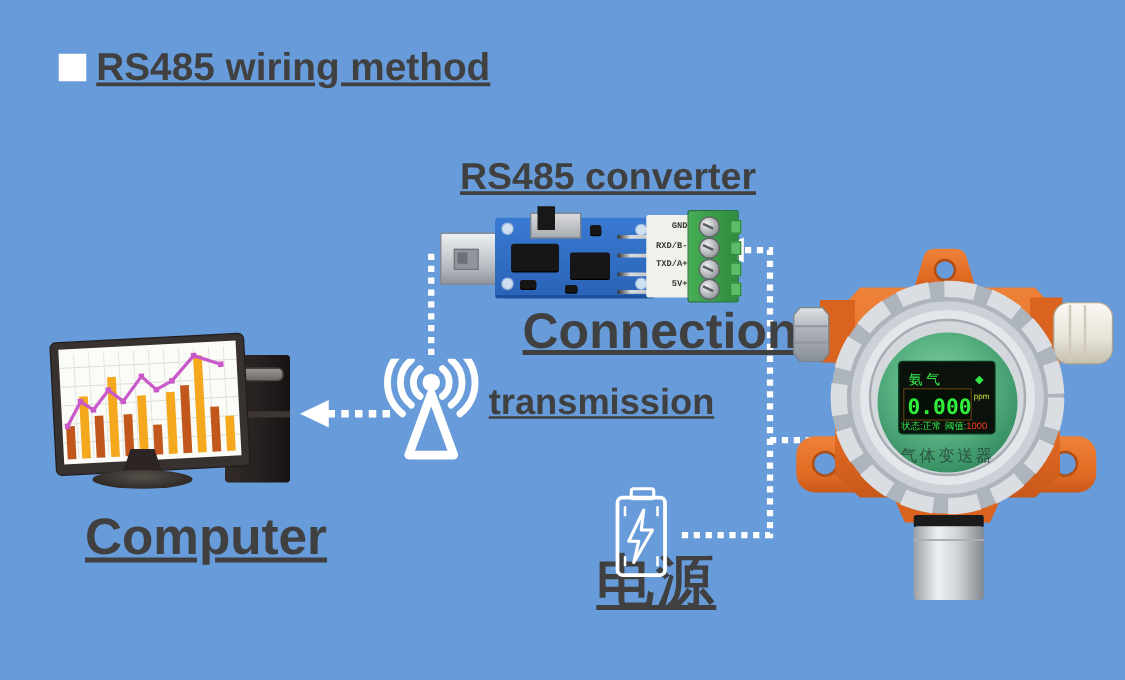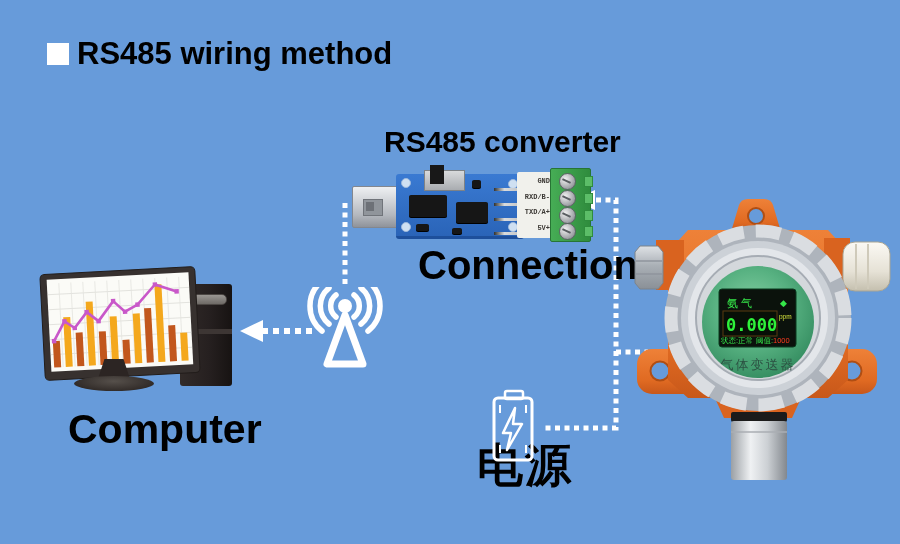--- a/index.html
+++ b/index.html
@@ -1,23 +1,23 @@
 <!DOCTYPE html>
 <html><head>
 <meta charset="utf-8">
 <style>
   html,body{margin:0;padding:0;}
   body{width:900px;height:544px;overflow:hidden;background:#679bda;
        font-family:"Liberation Sans","DejaVu Sans",sans-serif;}
   #stage{position:relative;width:900px;height:544px;background:#679bda;}
   .abs{position:absolute;}
-  .wlabel{color:#000000;font-weight:600;white-space:nowrap;}
+  .wlabel{color:#404040;font-weight:600;white-space:nowrap;text-decoration:underline;}
   #title{left:47px;top:36px;font-size:31px;display:flex;align-items:center;}
   #title .bullet{display:inline-block;width:22px;height:22px;background:#fff;margin-right:8px;}
-  #lbl-converter{left:368px;top:125px;font-size:30px;margin-left:16px;}
+  #lbl-converter{left:368px;top:125px;font-size:30px;}
   #lbl-connection{left:418px;top:243px;font-size:40px;}
   #lbl-data{left:391px;top:306px;font-size:29px;line-height:33px;}
   #lbl-computer{left:68px;top:406px;font-size:41px;text-align:center;}
   #lbl-power{left:477px;top:435px;font-size:46px;letter-spacing:2px;text-align:center;}
 
   
   #tower{left:180px;top:284px;width:52px;height:102px;background:linear-gradient(90deg,#322b29 0%,#262020 55%,#171312 100%);border-radius:3px;}
   #tower .slot{position:absolute;left:9px;top:10px;width:36px;height:9px;border-radius:5px;background:linear-gradient(#9a9692,#6e6a66);border:1px solid #4c4744;}
   #tower .groove{position:absolute;left:0;top:45px;width:100%;height:5px;background:#3d3634;}
   #monitor{left:42px;top:270px;width:142px;height:92px;background:#37312f;border:1px solid #221d1b;border-radius:5px;padding:5px 6px 8px 6px;transform:rotate(-3deg);box-sizing:content-box;}
@@ -61,20 +61,21 @@
   </svg>
 
   <div id="title" class="abs wlabel">
     <span class="bullet"></span>
     <span>RS485 wiring method</span>
   </div>
 
   <div id="lbl-converter" class="abs wlabel">RS485 converter</div>
   <div id="lbl-connection" class="abs wlabel">Connection</div>
   <div id="lbl-data" class="abs wlabel">
+    <div>transmission</div>
   </div>
   <div id="lbl-computer" class="abs wlabel">Computer</div>
   <div id="lbl-power" class="abs wlabel">电源</div>
 
   <div id="tower" class="abs">
     <div class="slot"></div>
     <div class="groove"></div>
   </div>
   <div id="monitor" class="abs">
     <div id="screen">

